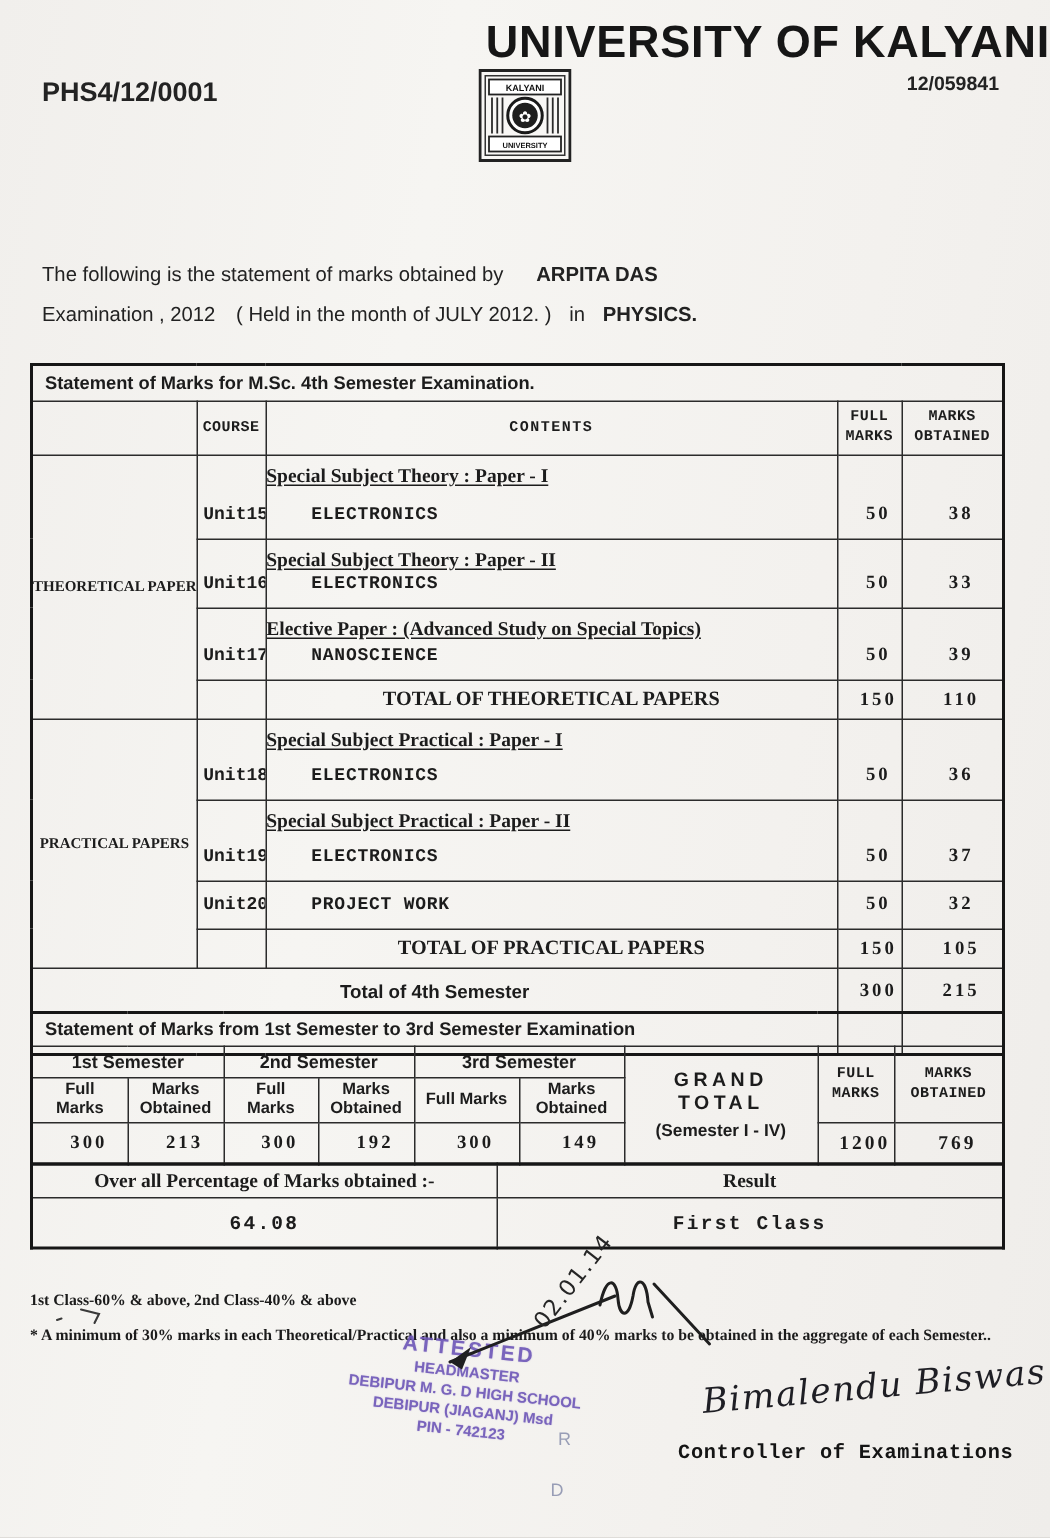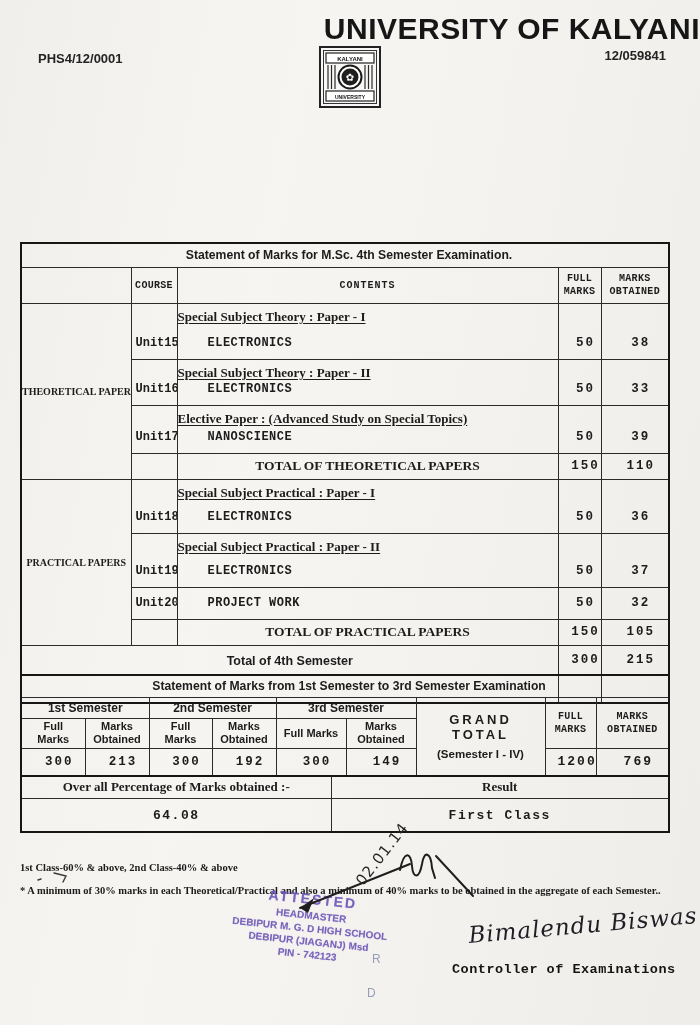--- a/index.html
+++ b/index.html
@@ -5,43 +5,43 @@
   html,body{margin:0;padding:0;background:#d8d6d2;}
   .page{
     position:relative;width:700px;height:1025px;margin:0 auto;overflow:hidden;
     background:linear-gradient(100deg,#f1efec 0%,#f6f5f2 35%,#f3f1ee 70%,#efedea 100%);
     font-family:"Liberation Sans",sans-serif;color:#1c1c1c;
   }
   .abs{position:absolute;}
   .b{font-weight:bold;}
   
   .uni-title{top:12px;left:0;width:100%;text-align:right;font-size:30px;font-weight:bold;letter-spacing:.5px;color:#161616;}
-  .serial-left{top:51px;left:38px;font-size:13px;font-weight:bold;color:#232323;}
+  .serial-left{top:51px;left:28px;font-size:18px;font-weight:bold;color:#232323;}
   .serial-right{top:48px;right:34px;font-size:13px;font-weight:bold;color:#232323;}
   .logo{top:46px;left:319px;}
   .exam-title{top:133px;left:0;width:100%;text-align:center;font-size:14px;font-weight:bold;color:#1a1a1a;}
   
   .stmt{top:169px;left:28px;width:655px;font-size:13.5px;color:#222;}
   .stmt-line{height:27px;line-height:27px;white-space:nowrap;}
   .ml4{margin-left:4px}.ml6{margin-left:6px}.ml8{margin-left:8px}.ml10{margin-left:10px}
   .ml16{margin-left:16px}.ml18{margin-left:18px}.ml36{margin-left:36px}.ml40{margin-left:40px}
   
   table{border-collapse:collapse;table-layout:fixed;}
   td,th{border:1px solid #2b2b2b;padding:0;margin:0;font-weight:normal;overflow:hidden;}
   .t1{top:242px;left:20px;width:648px;border:2px solid #161616;}
   .t2{top:674px;left:20px;width:648px;border:2px solid #161616;}
   .t3{top:775px;left:20px;width:648px;border:2px solid #161616;}
-  .caption{font-family:"Liberation Sans",sans-serif;font-size:12.2px;font-weight:bold;text-align:center;padding-left:8px;vertical-align:middle;}
+  .caption{font-family:"Liberation Sans",sans-serif;font-size:12.2px;font-weight:bold;text-align:left;padding-left:8px;vertical-align:middle;}
   .mhdr{font-family:"Liberation Mono",monospace;font-size:10px;font-weight:bold;text-align:center;vertical-align:middle;line-height:13px;letter-spacing:.3px;}
   .group-cell{font-family:"Liberation Serif",serif;font-size:10px;font-weight:bold;text-align:center;vertical-align:middle;white-space:nowrap;}
   .unit-cell{font-family:"Liberation Mono",monospace;font-size:12px;font-weight:bold;vertical-align:bottom;padding:0 0 9px 4px;}
   .c-cell{position:relative;vertical-align:bottom;}
   .p-head{position:absolute;top:5px;left:0;right:16px;text-align:left;font-family:"Liberation Serif",serif;font-size:13px;font-weight:bold;text-decoration:underline;text-underline-offset:2px;}
   .subj{font-family:"Liberation Mono",monospace;font-size:12px;font-weight:bold;letter-spacing:.5px;padding:0 0 9px 30px;}
-  .num{font-family:Liberation Mono, monospace;font-size:12.5px;font-weight:bold;text-align:center;letter-spacing:2px;padding-left:12px;}
+  .num{font-family:Liberation Serif, serif;font-size:12.5px;font-weight:bold;text-align:center;letter-spacing:2px;padding-left:12px;}
   .vbot{vertical-align:bottom;padding-bottom:9px;}
   .vmid{vertical-align:middle;}
   .vtop{vertical-align:top;padding-top:7px;}
   .total-label{font-family:"Liberation Serif",serif;font-size:13.5px;font-weight:bold;text-align:center;vertical-align:middle;}
   .semtot-label{font-family:"Liberation Sans",sans-serif;font-size:12.5px;font-weight:bold;text-align:center;vertical-align:top;padding-top:8px;}
   
   .semh{font-size:12px;font-weight:bold;text-align:center;vertical-align:middle;font-family:"Liberation Sans",sans-serif;}
   .subh{font-size:11px;font-weight:bold;text-align:center;vertical-align:middle;line-height:13px;font-family:"Liberation Sans",sans-serif;padding:0 6px;}
   .gt-cell{text-align:center;vertical-align:middle;}
   .gt1{font-size:13px;font-weight:bold;letter-spacing:3px;word-spacing:6px;}
@@ -91,20 +91,30 @@
         <line x1="49.5" y1="19" x2="49.5" y2="43"></line>
         <line x1="53" y1="19" x2="53" y2="43"></line>
     </g>
     <circle cx="31" cy="31" r="11.5" fill="#fff" stroke="#1a1a1a" stroke-width="2"></circle>
     <circle cx="31" cy="31" r="8.5" fill="#1f1f1f"></circle>
     <text x="31" y="35" text-anchor="middle" font-family="DejaVu Sans, sans-serif" font-size="10" fill="#fff">✿</text>
   </svg>
 
 
   <div class="abs stmt">
+    <div class="stmt-line">
+      <span>The following is the statement of marks obtained by</span>
+      <span class="b ml18">ARPITA DAS</span>
+    </div>
+    <div class="stmt-line">
+      <span>Examination , 2012</span>
+      <span class="ml10">( Held in the month of JULY 2012. )</span>
+      <span class="ml8">in</span>
+      <span class="b ml8">PHYSICS.</span>
+    </div>
   </div>
 
   <table class="abs t1">
     <colgroup>
         <col style="width:110px">
         <col style="width:46px">
         <col style="width:381px">
         <col style="width:43px">
         <col style="width:68px">
       </colgroup>

